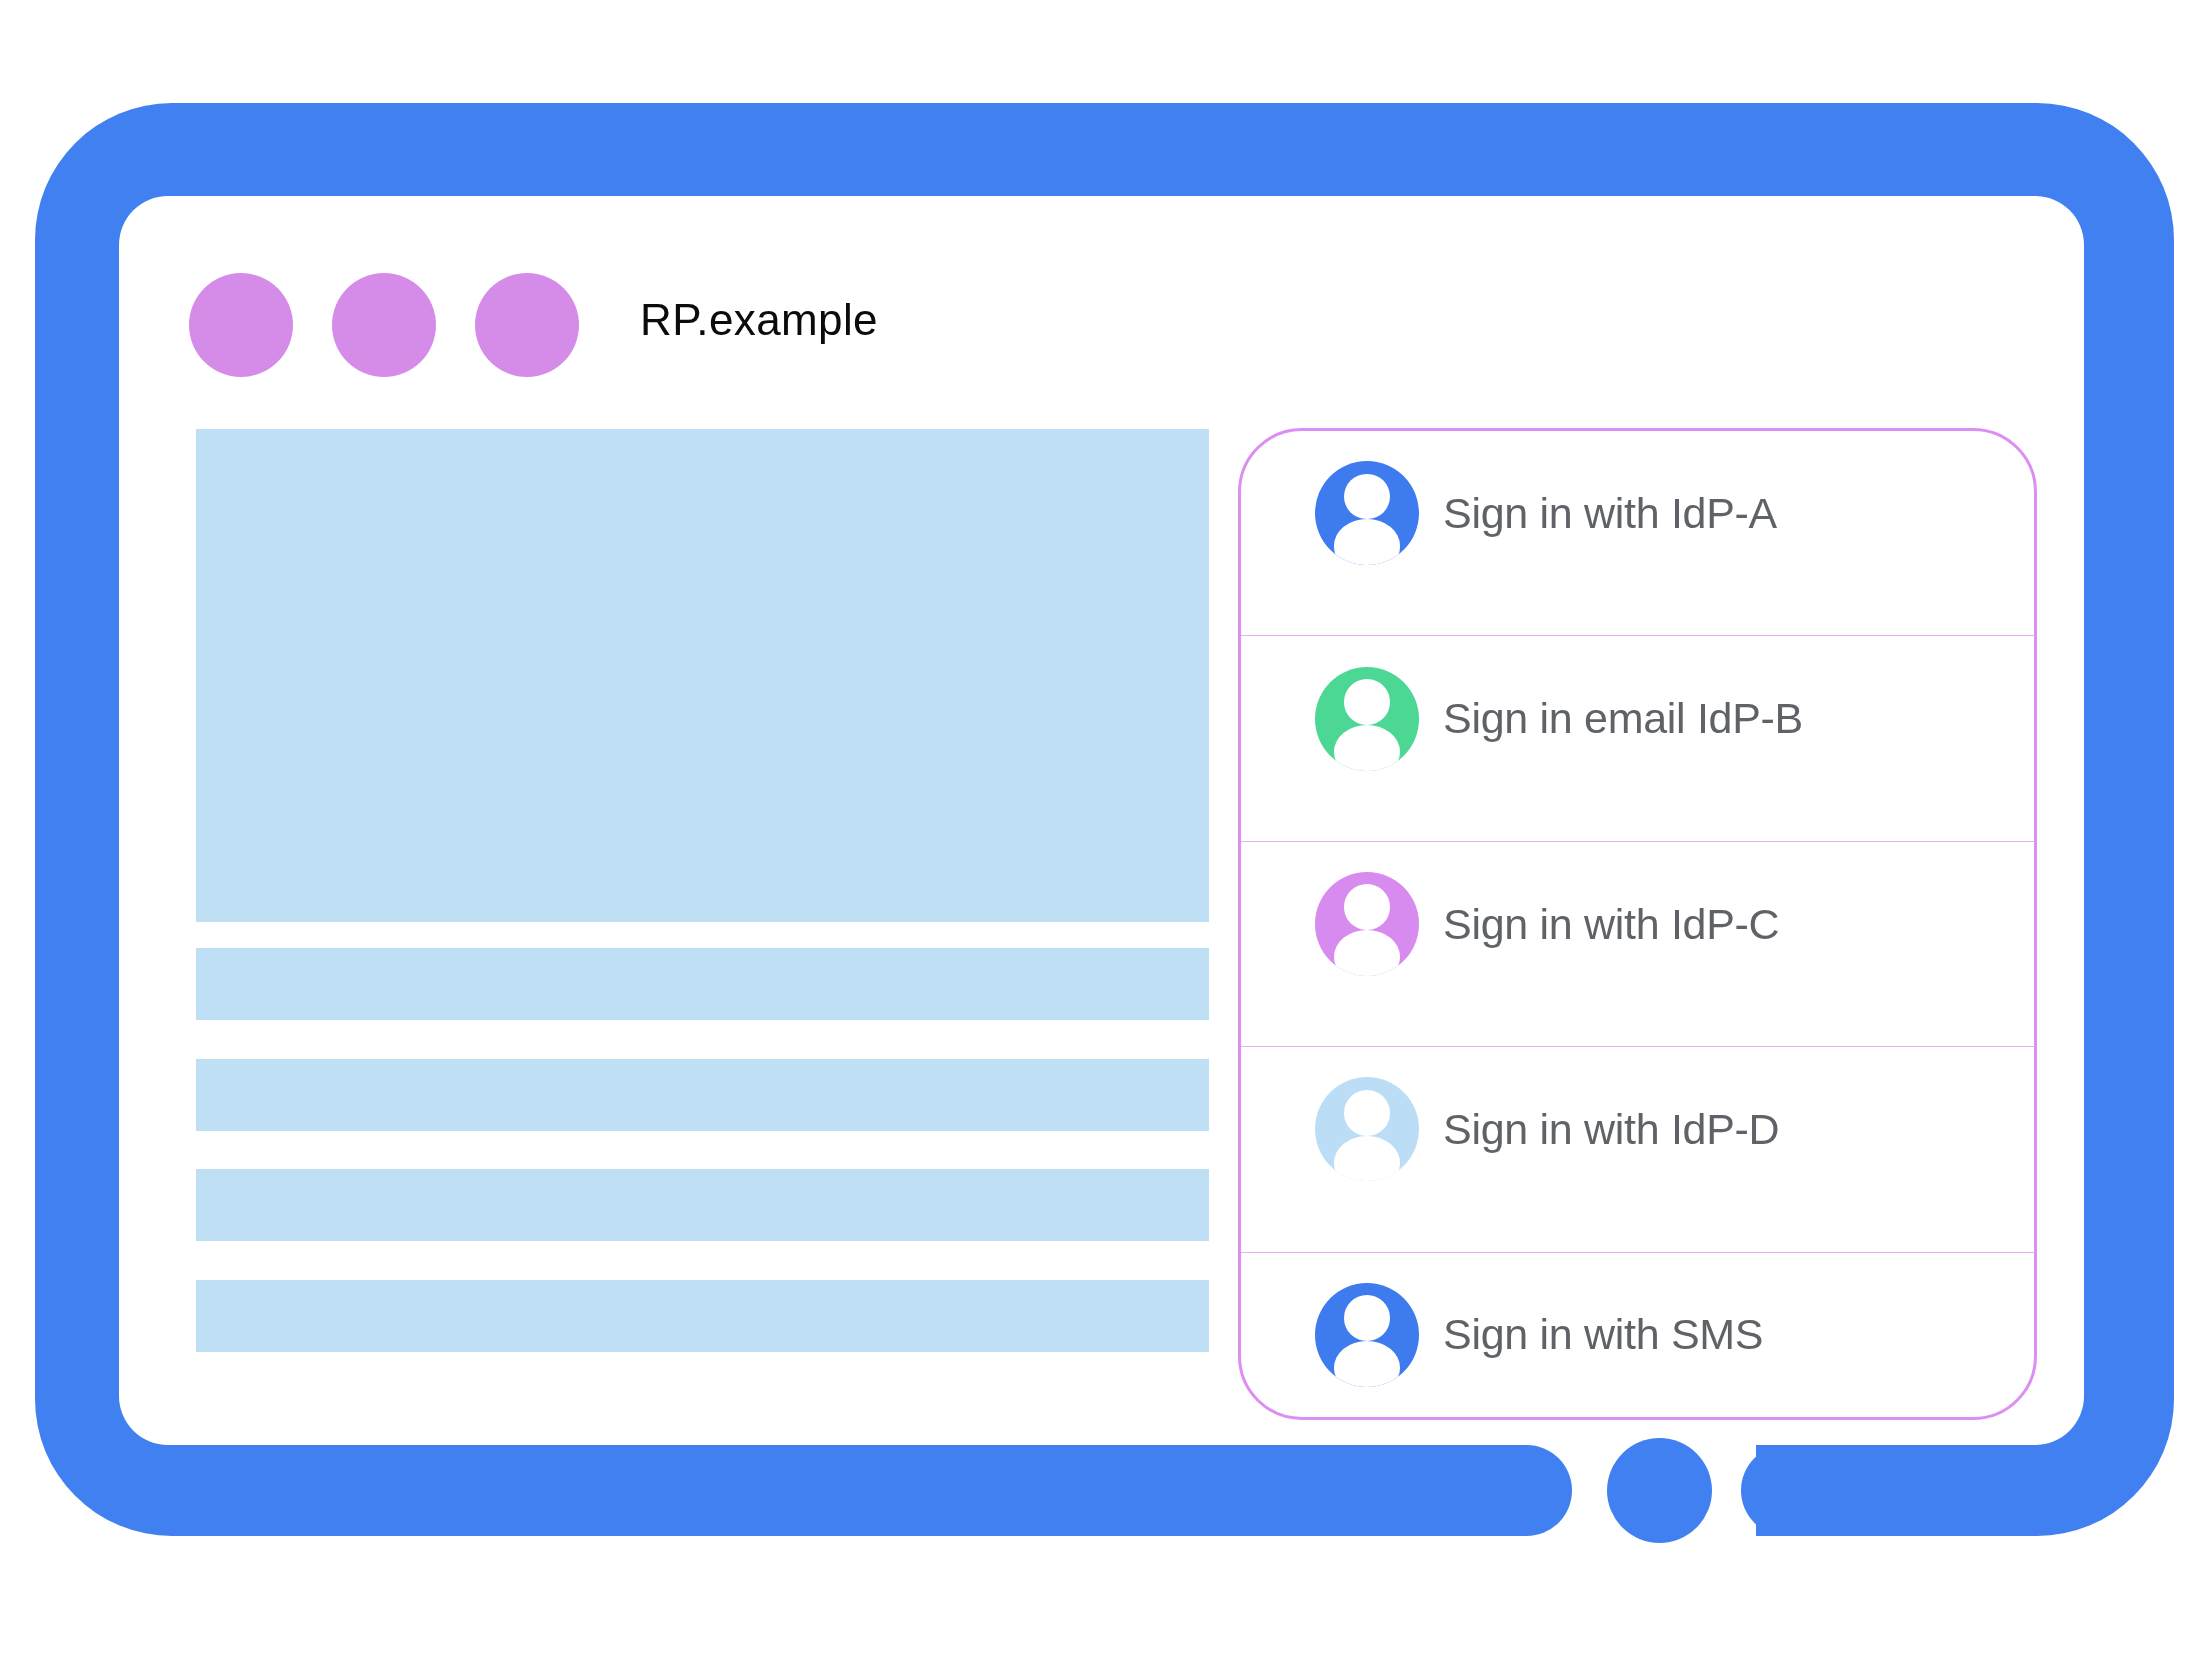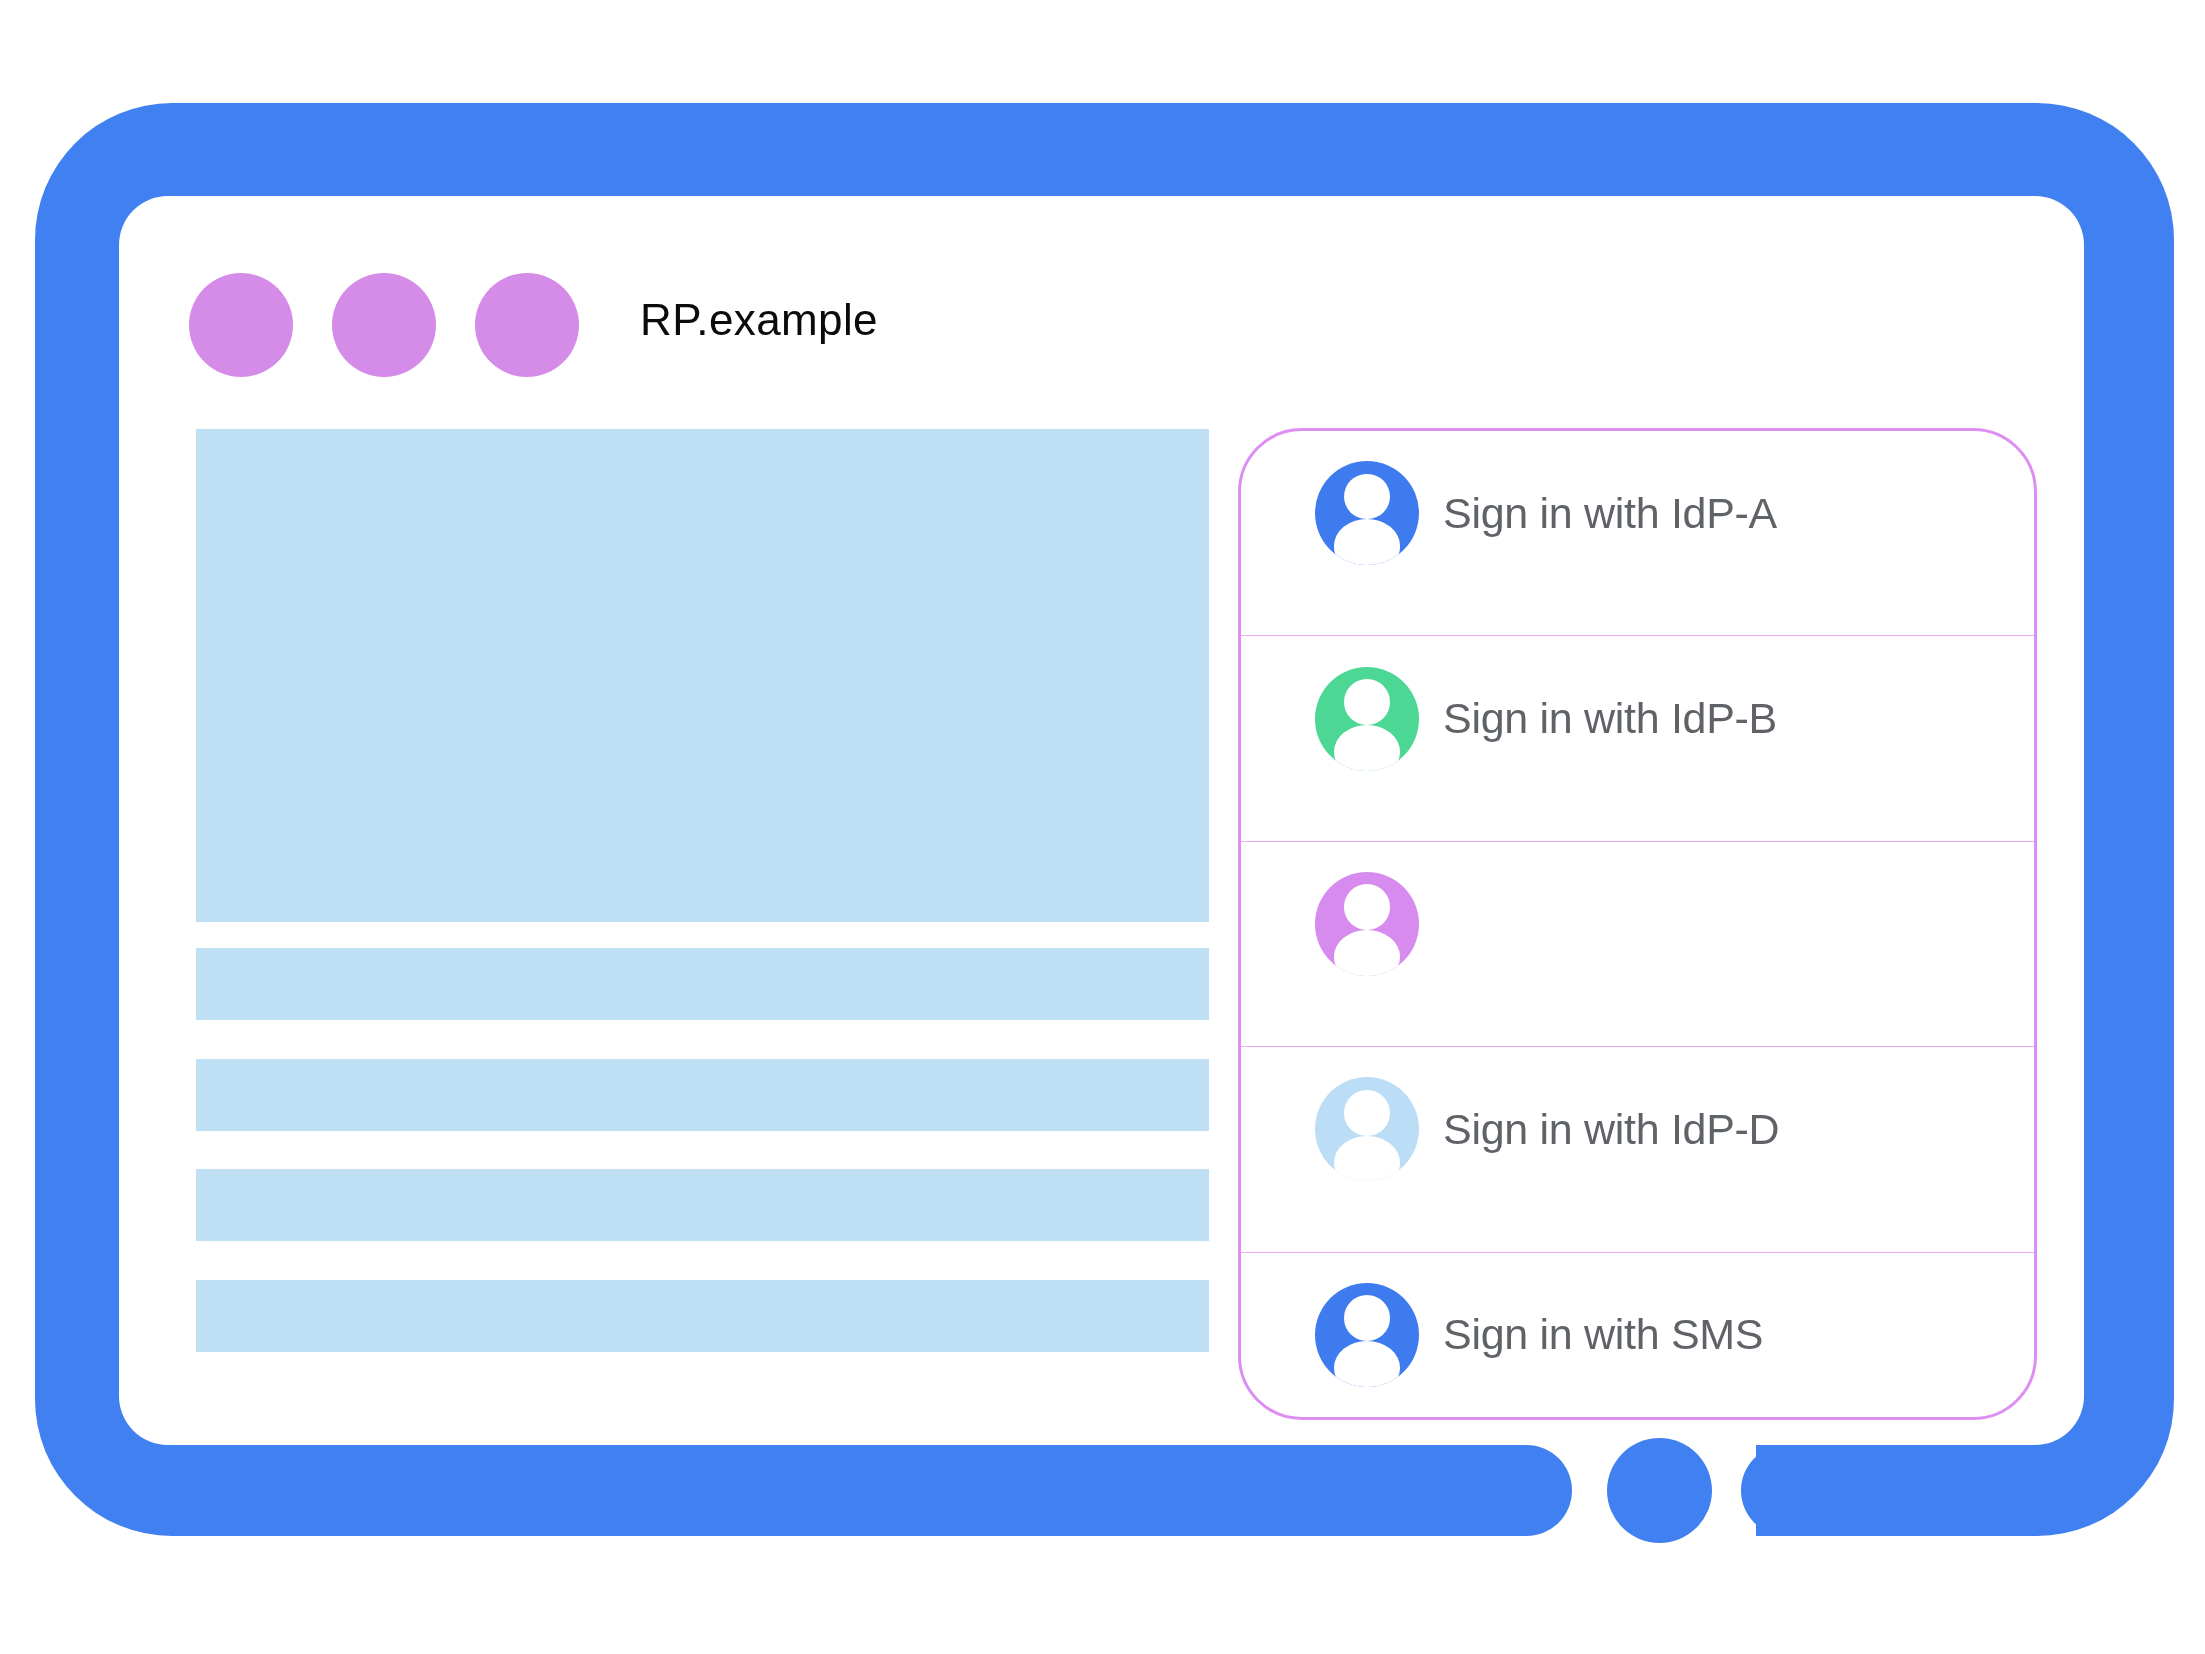--- a/index.html
+++ b/index.html
@@ -191,28 +191,29 @@
       <div class="shoulders"></div>
     </div>
     <div class="signin-label">Sign in with IdP-A</div>
   </div>
 
   <div class="signin-row">
     <div class="avatar" style="background-color: rgb(76, 215, 149);">
       <div class="head"></div>
       <div class="shoulders"></div>
     </div>
-    <div class="signin-label">Sign in with IdP-B</div>
+    <div class="signin-label">Sign in email IdP-B</div>
   </div>
 
   <div class="signin-row">
     <div class="avatar" style="background-color: rgb(215, 139, 239);">
       <div class="head"></div>
       <div class="shoulders"></div>
     </div>
+    <div class="signin-label">Sign in with IdP-C</div>
   </div>
 
   <div class="signin-row">
     <div class="avatar" style="background-color: rgb(188, 221, 246);">
       <div class="head"></div>
       <div class="shoulders"></div>
     </div>
     <div class="signin-label">Sign in with IdP-D</div>
   </div>
 

